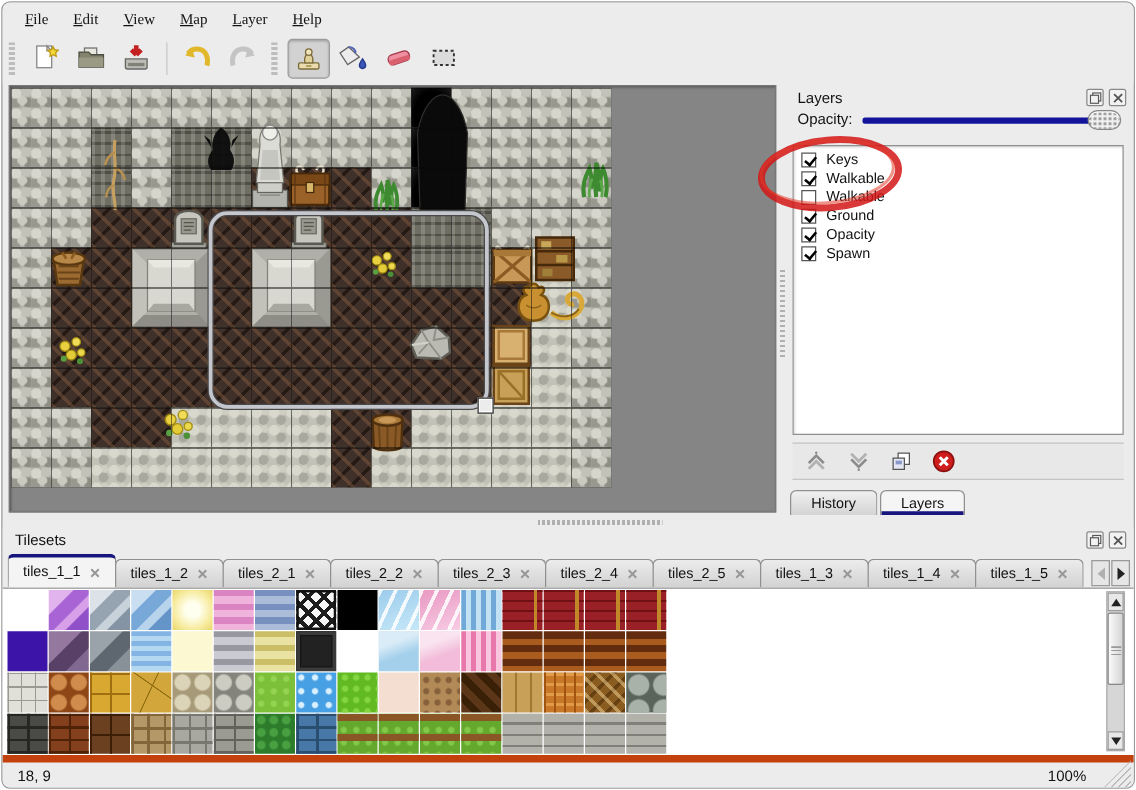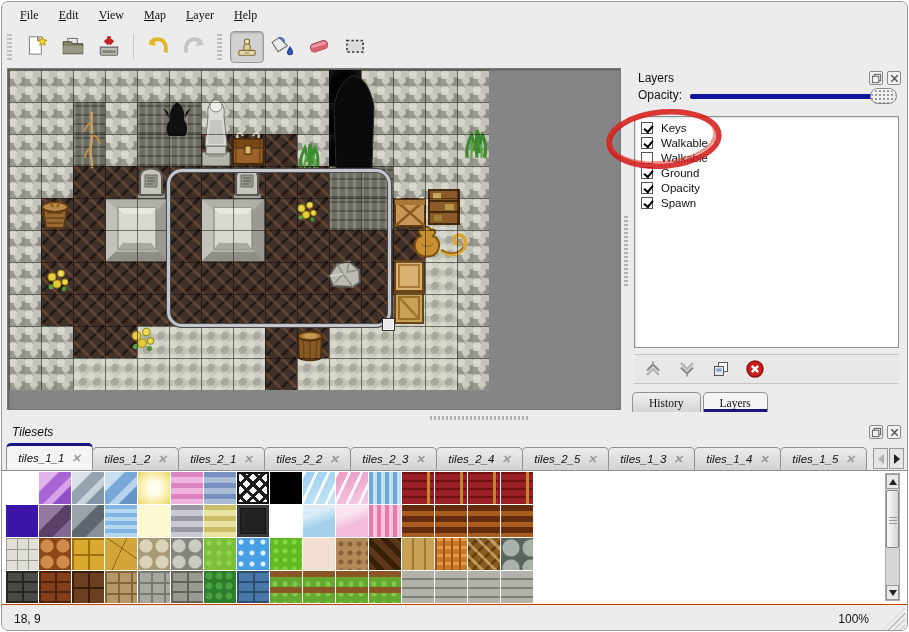--- a/index.html
+++ b/index.html
@@ -74,29 +74,29 @@
   .layer-row{height:15px;display:flex;align-items:center;gap:8px;padding-left:6px;font-size:11.5px;text-align:center;}
   .layer-row.selected{background:#10108c;color:#fff;}
   .checkbox{position:relative;width:12px;height:12px;background:#fff;border:1px solid #555;flex:0 0 auto;}
   .checkbox.checked::after{content:"";position:absolute;left:2px;top:2px;width:7px;height:4px;
     border-left:2px solid #000;border-bottom:2px solid #000;transform:rotate(-50deg);}
   .layer-btnrow{margin:6px 6px 0 4px;height:30px;display:flex;align-items:center;gap:12px;padding-left:8px;
     border-top:1px solid #c4c4c4;border-bottom:1px solid #c4c4c4;background:#e8e8e8;}
   .layer-btn{width:22px;height:22px;display:flex;align-items:center;justify-content:center;}
   .dock-tabs{position:absolute;left:2px;bottom:0;display:flex;gap:2px;}
   .dock-tab{padding:4px 16px 3px 16px;font-size:11.5px;border:1px solid #909090;border-bottom:none;
-    border-radius:5px 5px 0 0;background:linear-gradient(#f0f0f0,#d4d4d4);font-family:Liberation Serif, serif;}
+    border-radius:5px 5px 0 0;background:linear-gradient(#f0f0f0,#d4d4d4);}
   .dock-tab.active{background:#f5f5f5;box-shadow:inset 0 -3px 0 #16167e;}
   .annotation{position:absolute;left:600px;top:38px;width:124px;height:70px;z-index:40;pointer-events:none;}
   
   .h-splitter{position:relative;height:8px;}
   .h-splitter .dots{position:absolute;left:428px;top:2px;width:100px;height:4px;
     background:repeating-linear-gradient(to right,#b0b0b0 0 2px,rgba(0,0,0,0) 2px 4px);}
   
-  .tilesets-panel{position:relative;height:182px;background:#ececec;font-style:italic;}
+  .tilesets-panel{position:relative;height:182px;background:#ececec;}
   .ts-titlebar{height:20px;display:flex;align-items:center;padding:0 6px 0 10px;}
   .ts-tabs{position:absolute;left:0;top:20px;height:28px;width:870px;display:flex;align-items:flex-end;
     padding-left:4px;overflow:hidden;}
   .ts-tab{flex:0 0 87px;height:23px;display:flex;align-items:center;justify-content:center;gap:7px;
     border:1px solid #909090;border-bottom:none;border-radius:5px 5px 0 0;margin-right:-1px;
     background:linear-gradient(#ececec,#d2d2d2);font-size:11.5px;white-space:nowrap;}
   .ts-tab.active{height:27px;background:#f4f4f4;border-top:3px solid #16167e;z-index:2;}
   .close-x{color:#979797;font-weight:bold;font-size:11px;}
   .ts-scroll{position:absolute;right:3px;top:26px;display:flex;gap:1px;}
   .ts-arrow{width:15px;height:21px;border:1px solid #999;background:#e6e6e6;display:flex;align-items:center;justify-content:center;}
@@ -110,21 +110,21 @@
   .sb-btn{position:absolute;left:0;width:13px;height:15px;background:#e8e8e8;border:1px solid #999;
     display:flex;align-items:center;justify-content:center;}
   .sb-up{top:0;} .sb-down{bottom:0;}
   .tri-u{width:0;height:0;border-left:4px solid rgba(0,0,0,0);border-right:4px solid rgba(0,0,0,0);border-bottom:6px solid #222;}
   .tri-d{width:0;height:0;border-left:4px solid rgba(0,0,0,0);border-right:4px solid rgba(0,0,0,0);border-top:6px solid #222;}
   .sb-thumb{position:absolute;left:0;top:16px;width:13px;height:58px;border:1px solid #888;border-radius:2px;
     background:linear-gradient(90deg,#fafafa,#d4d4d4);}
   .sb-grip{position:absolute;left:2px;top:26px;width:8px;height:8px;
     background:repeating-linear-gradient(to bottom,#999 0 1px,rgba(0,0,0,0) 1px 3px);}
   
-  .statusbar{position:relative;height:28px;border-top:1px solid #c2410c;display:flex;align-items:center;
+  .statusbar{position:relative;height:28px;border-top:6px solid #c2410c;display:flex;align-items:center;
     padding:0 12px;font-size:12px;background:#ececec;}
   .sb-coords{flex:1;}
   .sb-zoom{margin-right:26px;}
   .resize-grip{position:absolute;right:2px;bottom:2px;width:22px;height:22px;opacity:.8;
     background:repeating-linear-gradient(135deg,rgba(0,0,0,0) 0 3px,#b0b0b0 3px 4px);
     clip-path:polygon(100% 0,100% 100%,0 100%);}
   
   .pt-white{background:#fff;}
   .pt-black{background:#000;}
   .pt-indigo{background:#3c14a8;}

